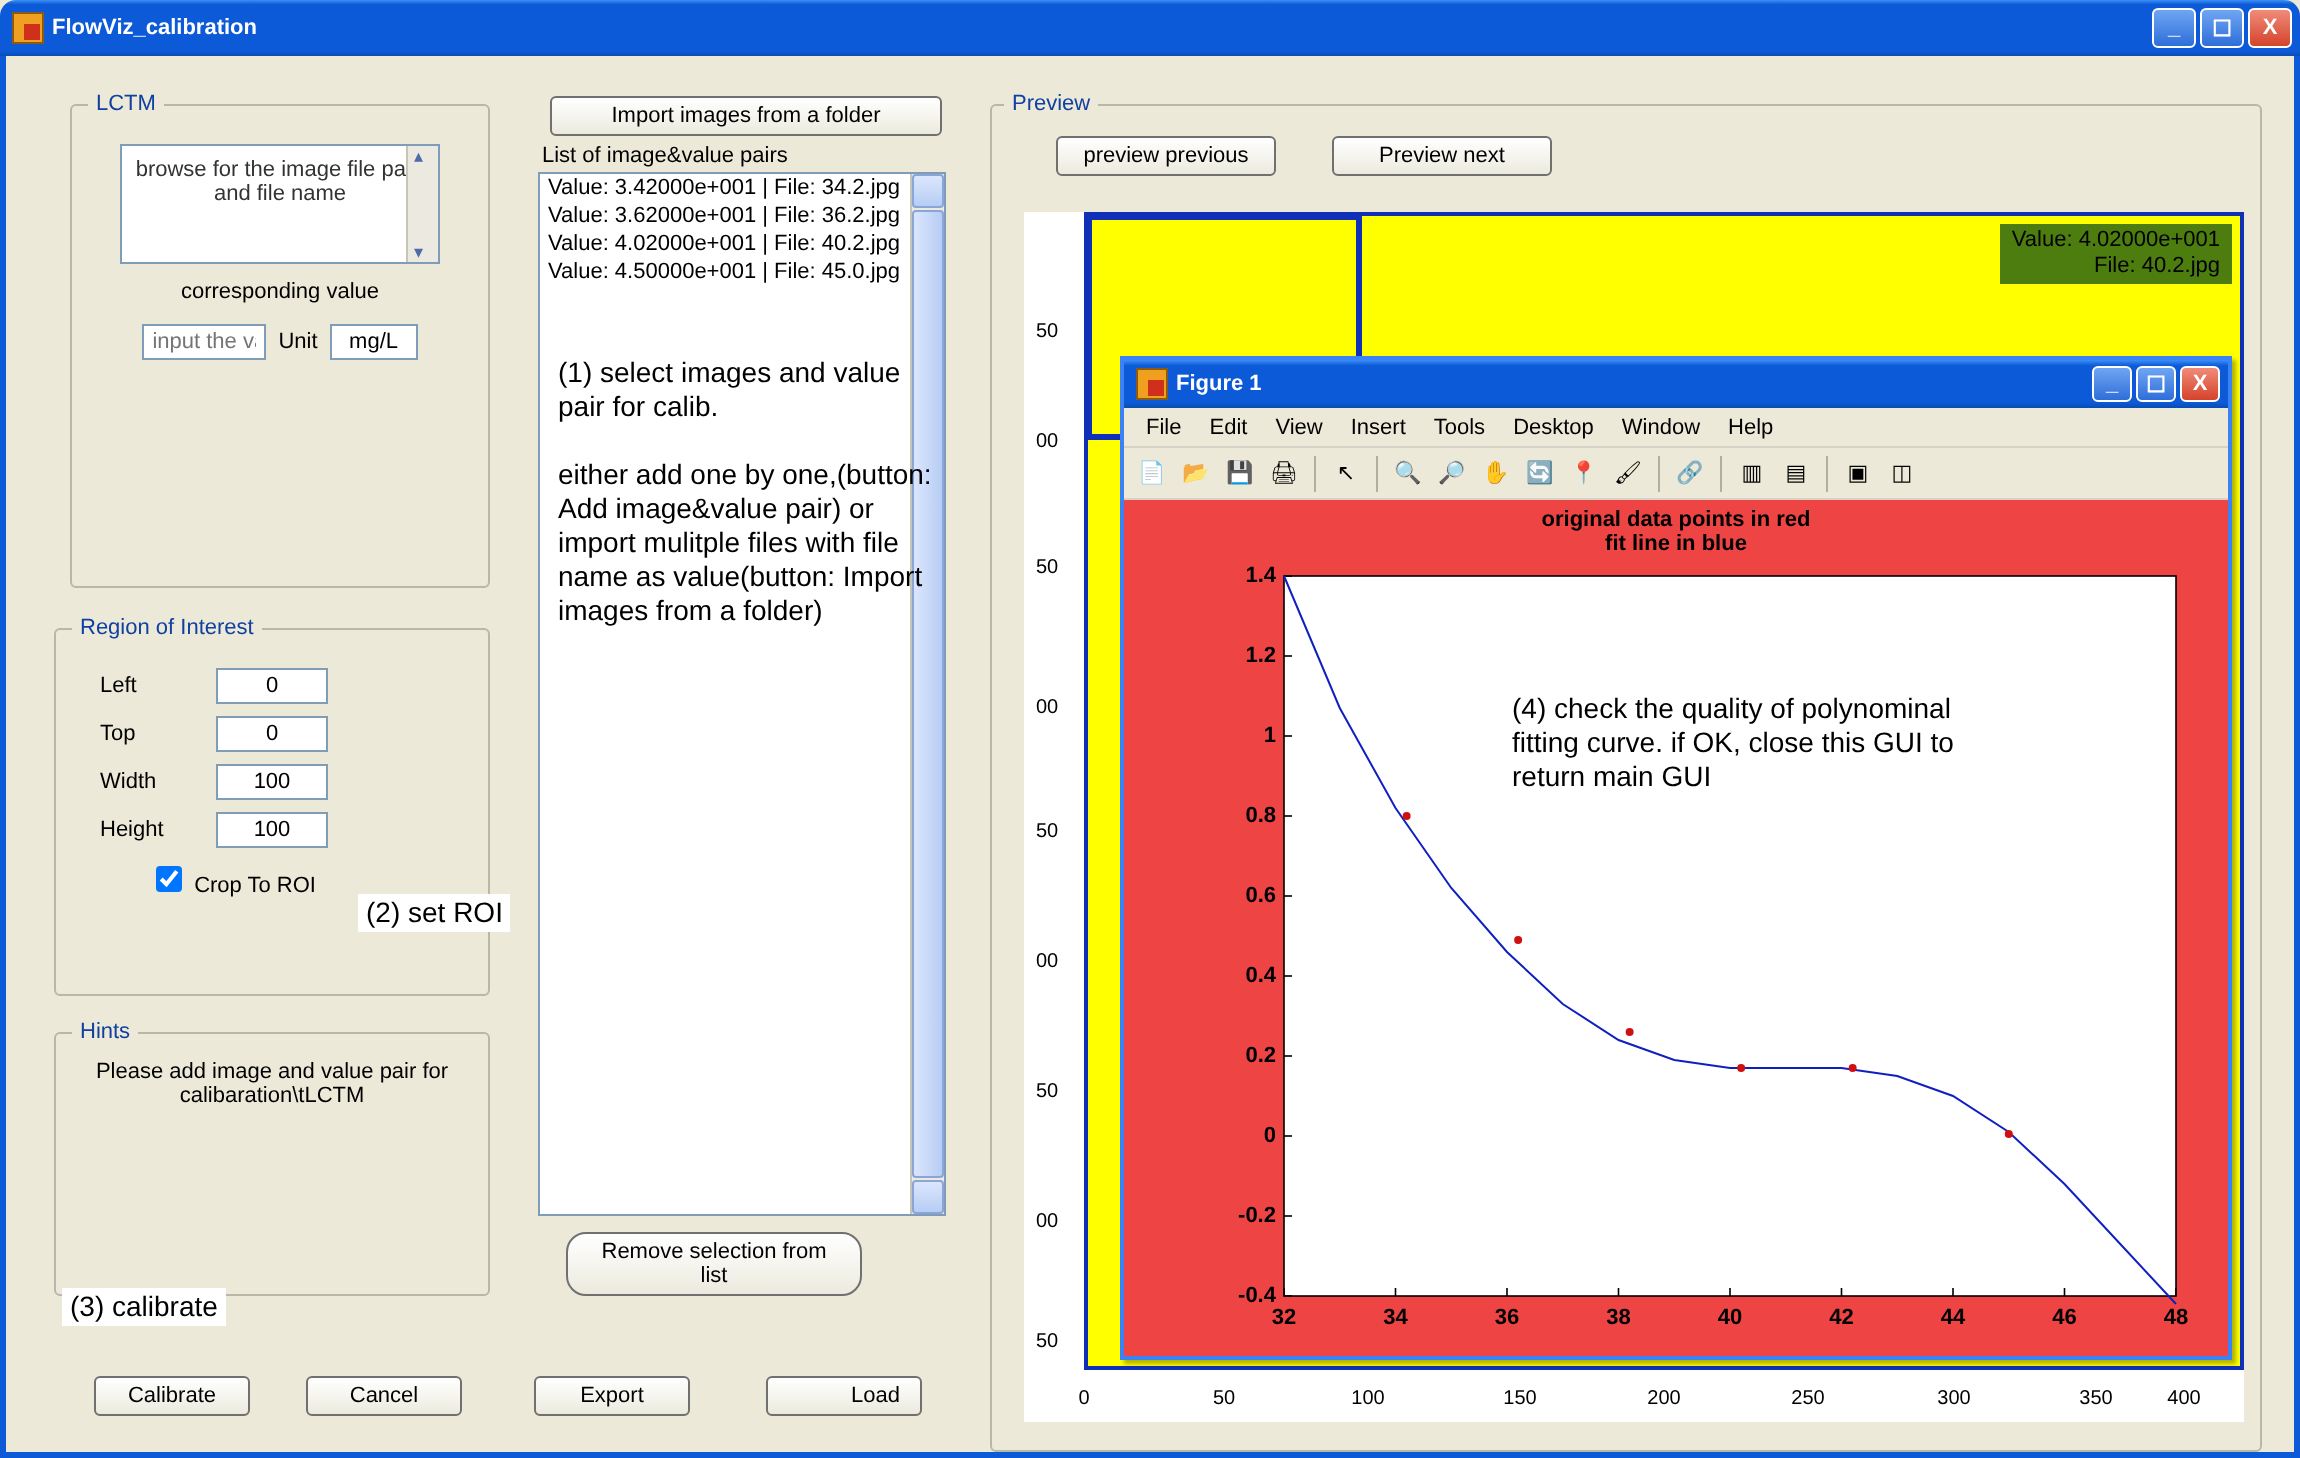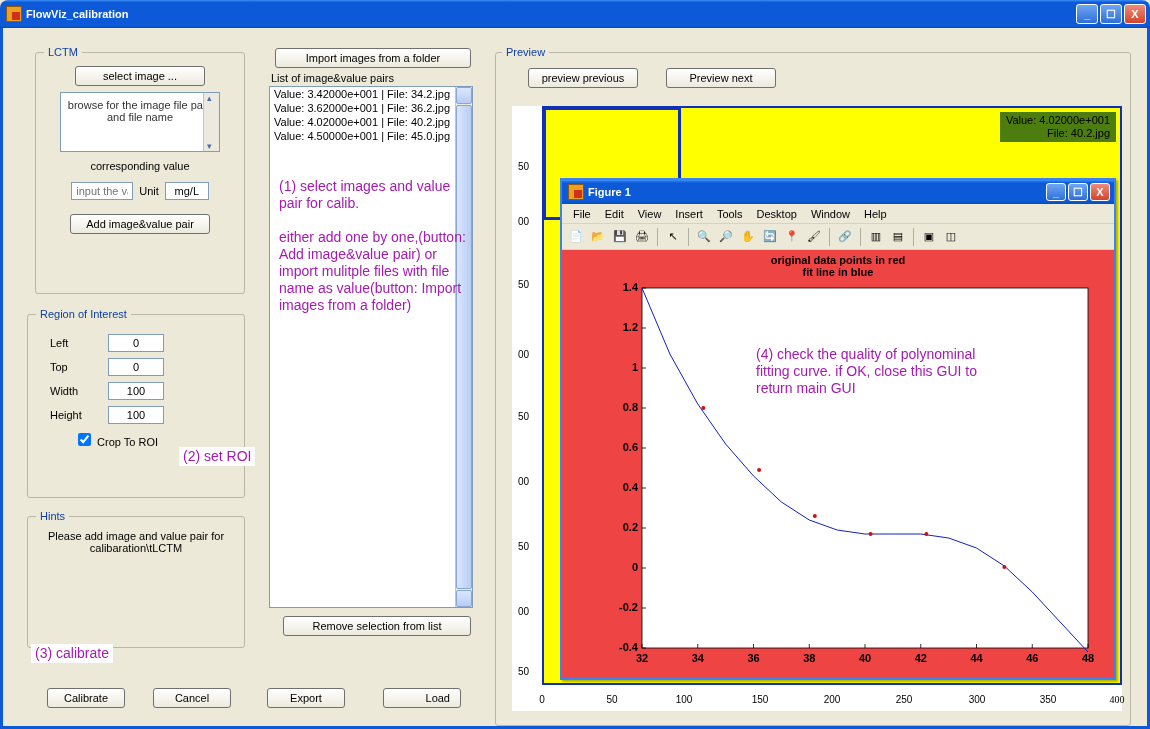--- a/index.html
+++ b/index.html
@@ -40,21 +40,21 @@
 
 
 #import-folder-btn { position:absolute; left:272px; top:20px; width:196px; }
 #list-label { position:absolute; left:268px; top:44px; }
 #listbox { position:absolute; left:266px; top:58px; width:204px; height:522px; background:#fff; border:1px solid #7f9db9; overflow:hidden; }
 #listbox .item { padding:1px 4px; white-space:nowrap; }
 #listbox .listbox-scroll { position:absolute; right:0; top:0; bottom:0; width:17px; background:#eceae0; border-left:1px solid #c6c6b6; }
 #listbox .listbox-scroll .up { position:absolute; top:0; left:0; right:0; height:17px; background: linear-gradient(#dbe6fd,#b7cdf4); border:1px solid #89a6d6; border-radius:2px; }
 #listbox .listbox-scroll .thumb { position:absolute; top:18px; left:0; right:0; bottom:18px; background: linear-gradient(to right,#dbe6fd,#b7cdf4); border:1px solid #89a6d6; border-radius:2px; }
 #listbox .listbox-scroll .down { position:absolute; bottom:0; left:0; right:0; height:17px; background: linear-gradient(#dbe6fd,#b7cdf4); border:1px solid #89a6d6; border-radius:2px; }
-#remove-btn { position:absolute; left:280px; top:588px; width:188px; }
+#remove-btn { position:absolute; left:280px; top:588px; width:148px;border-radius:10px; }
 
 
 #fs-preview { left:490px; top:18px; width:636px; height:680px; padding:8px 6px; }
 #preview-prev { position:absolute; left:32px; top:10px; width:110px; }
 #preview-next { position:absolute; left:170px; top:10px; width:110px; }
 #axes { position:absolute; left:16px; top:48px; width:610px; height:605px; background:#fff; }
 #axes-plot { position:absolute; left:30px; top:0; right:0; bottom:26px; background:#fff; }
 #yellow-preview { position:absolute; left:0; top:0; right:0; bottom:0; background:yellow; border:2px solid #1030b8; }
 #roi-box { position:absolute; left:-1px; top:-1px; width:138px; height:113px; border:3px solid #1030b8; }
 #preview-label-box { position:absolute; right:4px; top:4px; background:#4d7c0f; padding:2px 6px; text-align:right; line-height:13px; }
@@ -64,21 +64,21 @@
 .xtick { position:absolute; bottom:6px; font-size:10px; transform:translateX(-50%); }
 
 
 .bottom-btn { position:absolute; bottom:18px; width:78px; }
 #calibrate-btn { left:44px; }
 #cancel-btn { left:150px; }
 #export-btn { left:264px; }
 #load-btn { left:380px;text-align:right; }
 
 
-.anno { position:absolute; color:#a21caf; font-family: Verdana, sans-serif; font-size:14px; line-height:17px; background:transparent; }
+.anno { position:absolute; color:#000000; font-family: Verdana, sans-serif; font-size:14px; line-height:17px; background:transparent; }
 #anno2, #anno3 { background:#fff; padding:1px 4px; }
 
 
 #figwin { position:absolute; left:560px; top:178px; width:556px; height:502px; border:2px solid #3b82f6; background:#ece9d8; box-shadow: 2px 2px 2px rgba(0,0,0,0.3); }
 #figwin .fig-titlebar { height:24px; background: linear-gradient(to bottom, #3b8ff5 0%, #0c5ad8 12%, #0c5ad8 88%, #084db0 100%); display:flex; align-items:center; padding:0 4px 0 6px; color:#fff; font-weight:bold; }
 #figwin .tb-buttons { position:absolute; right:4px; top:3px; display:flex; gap:2px; }
 #figwin .tb-buttons .tb-btn { width:20px; height:18px; font-size:11px; }
 #figwin .menubar { height:20px; background:#ece9d8; display:flex; align-items:center; gap:4px; padding:0 6px; border-bottom:1px solid #d6d3c6; }
 #figwin .menubar span { padding:2px 5px; }
 #figwin .toolbar { height:26px; background:#ece9d8; display:flex; align-items:center; gap:2px; padding:0 4px; border-bottom:1px solid #d6d3c6; }
@@ -105,35 +105,29 @@
     <div class="tb-btn tb-close">
         <span>X</span>
       </div>
   </div>
 </div>
 
 <div class="main-body">
 
   <fieldset id="fs-lctm">
     <legend>LCTM</legend>
-    <div style="text-align:center;">
-      <button class="btn" style="width:130px;">select image ...</button>
-    </div>
     <div id="browse-area">
       <span>browse for the image file path and file name</span>
       <div class="mini-scroll"></div>
     </div>
     <div style="text-align:center; margin-top:8px;">corresponding value</div>
     <div style="display:flex; justify-content:center; gap:6px; margin-top:10px; align-items:center;">
       <input class="textbox" style="width: 62px;" placeholder="input the valu">
       <span>Unit</span>
       <input class="textbox" style="width: 44px; text-align: center;" value="mg/L">
-    </div>
-    <div style="text-align:center; margin-top:14px;">
-      <button class="btn" style="width:140px;">Add image&amp;value pair</button>
     </div>
   </fieldset>
 
   <fieldset id="fs-roi">
     <legend>Region of Interest</legend>
     <div class="roi-row">
         <label>Left</label>
         <input class="textbox" value="0" style="">
       </div>
     <div class="roi-row">
@@ -200,21 +194,21 @@
       <div class="ytick" style="top:565px;">50</div>
 
       <div class="xtick" style="left:30px;">0</div>
       <div class="xtick" style="left:100px;">50</div>
       <div class="xtick" style="left:172px;">100</div>
       <div class="xtick" style="left:248px;">150</div>
       <div class="xtick" style="left:320px;">200</div>
       <div class="xtick" style="left:392px;">250</div>
       <div class="xtick" style="left:465px;">300</div>
       <div class="xtick" style="left:536px;">350</div>
-      <div class="xtick" style="left:605px;font-family:Liberation Serif, serif;">400</div>
+      <div class="xtick" style="left:580px;">400</div>
     </div>
   </fieldset>
 
   <button class="btn bottom-btn" id="calibrate-btn">Calibrate</button>
   <button class="btn bottom-btn" id="cancel-btn">Cancel</button>
   <button class="btn bottom-btn" id="export-btn">Export</button>
   <button class="btn bottom-btn" id="load-btn">Load</button>
 
   <div class="anno" id="anno1" style="left:276px; top:150px; width:196px; white-space:pre-wrap;">(1) select images and value pair for calib.
 

